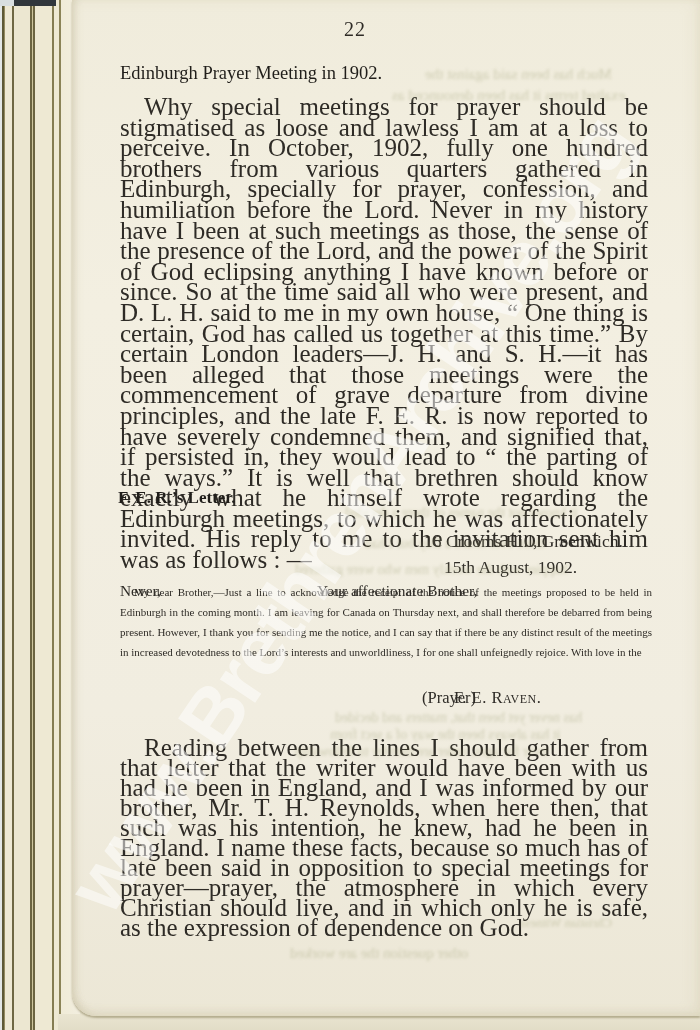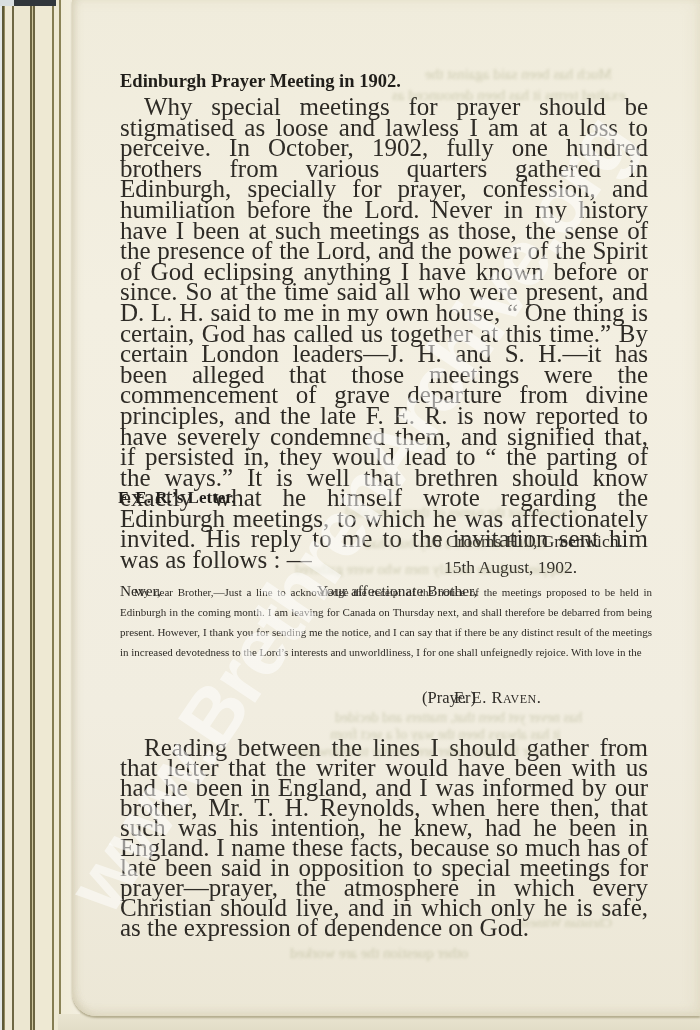--- a/index.html
+++ b/index.html
@@ -41,21 +41,21 @@
     position:absolute;left:72px;top:0;width:628px;height:1016px;z-index:2;
     background:linear-gradient(180deg,#f0ecdc 0%,#f3efe1 30%,#f1ede0 70%,#ece7d6 100%);
     border-bottom-left-radius:24px;
     box-shadow:0 2px 2px rgba(130,120,80,.5),
                inset 8px 0 10px -6px rgba(160,150,110,.28),
                inset -6px 0 14px rgba(190,180,140,.12),
                inset 0 -4px 8px rgba(190,180,140,.18);
   }
   .page *{position:absolute;}
   .pageno{top:18px;left:48px;width:470px;text-align:center;font-size:20px;letter-spacing:1px;}
-  .h-section{top:63px;left:48px;font-size:18.5px;font-weight:bold;color:#201e1a;margin-top:8px;}
+  .h-section{top:63px;left:48px;font-size:18.5px;font-weight:normal;color:#201e1a;}
   .body-par{line-height:20.6px;font-size:25px;text-align:justify;color:#2e2b26;}
   .par1{top:97px;left:48px;width:528px;text-indent:24px;}
   .h-letter{top:488px;left:46px;font-size:17px;font-weight:bold;color:#201e1a;}
   .addr1{top:531px;left:352px;font-size:17.5px;}
   .addr2{top:557px;left:372px;font-size:17.5px;}
   .letter-block{top:582px;left:48px;width:532px;}
   .letter-block > div{position:static;}
   .letter-body{font-size:11px;line-height:20px;text-align:justify;text-indent:14px;}
   .closing-row{position:relative;height:17px;font-size:15.4px;}
   .closing-row .lord{position:absolute;left:0;top:0;}
@@ -85,20 +85,21 @@
 <body>
 
 <div class="scan">
 
   <div class="edge-strips"></div>
   <div class="corner-light"></div>
   <div class="corner-dark"></div>
   <div class="under-page"></div>
 
   <div class="page">
+    <div class="pageno">22</div>
 
     <div class="h-section">Edinburgh Prayer Meeting in 1902.</div>
 
     <div class="body-par par1">Why special meetings for prayer should be stigmatised as loose and lawless I am at a loss to perceive.  In October, 1902, fully one hundred brothers from various quarters gathered in Edinburgh, specially for prayer, confession, and humiliation before the Lord.  Never in my history have I been at such meetings as those, the sense of the presence of the Lord, and the power of the Spirit of God eclipsing anything I have known before or since.  So at the time said all who were present, and D. L. H. said to me in my own house, “ One thing is certain, God has called us together at this time.”  By certain London leaders—J. H. and S. H.—it has been alleged that those meetings were the commencement of grave departure from divine principles, and the late F. E. R. is now reported to have severely condemned them, and signified that, if persisted in, they would lead to “ the parting of the ways.”  It is well that brethren should know exactly what he himself wrote regarding the Edinburgh meetings, to which he was affectionately invited.  His reply to me to the invitation sent him was as follows : —</div>
 
     <div class="h-letter">F. E. R.’s Letter.</div>
     <div class="addr1">16 Crooms Hill, Greenwich.</div>
     <div class="addr2">15th August, 1902.</div>
 
     <div class="letter-block">

